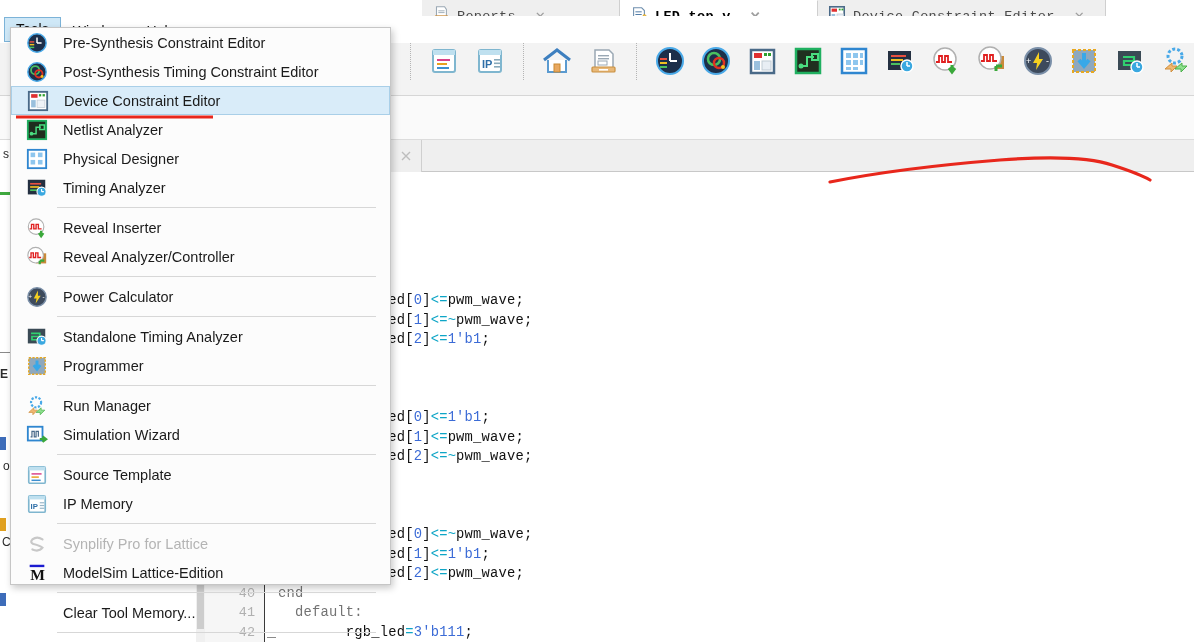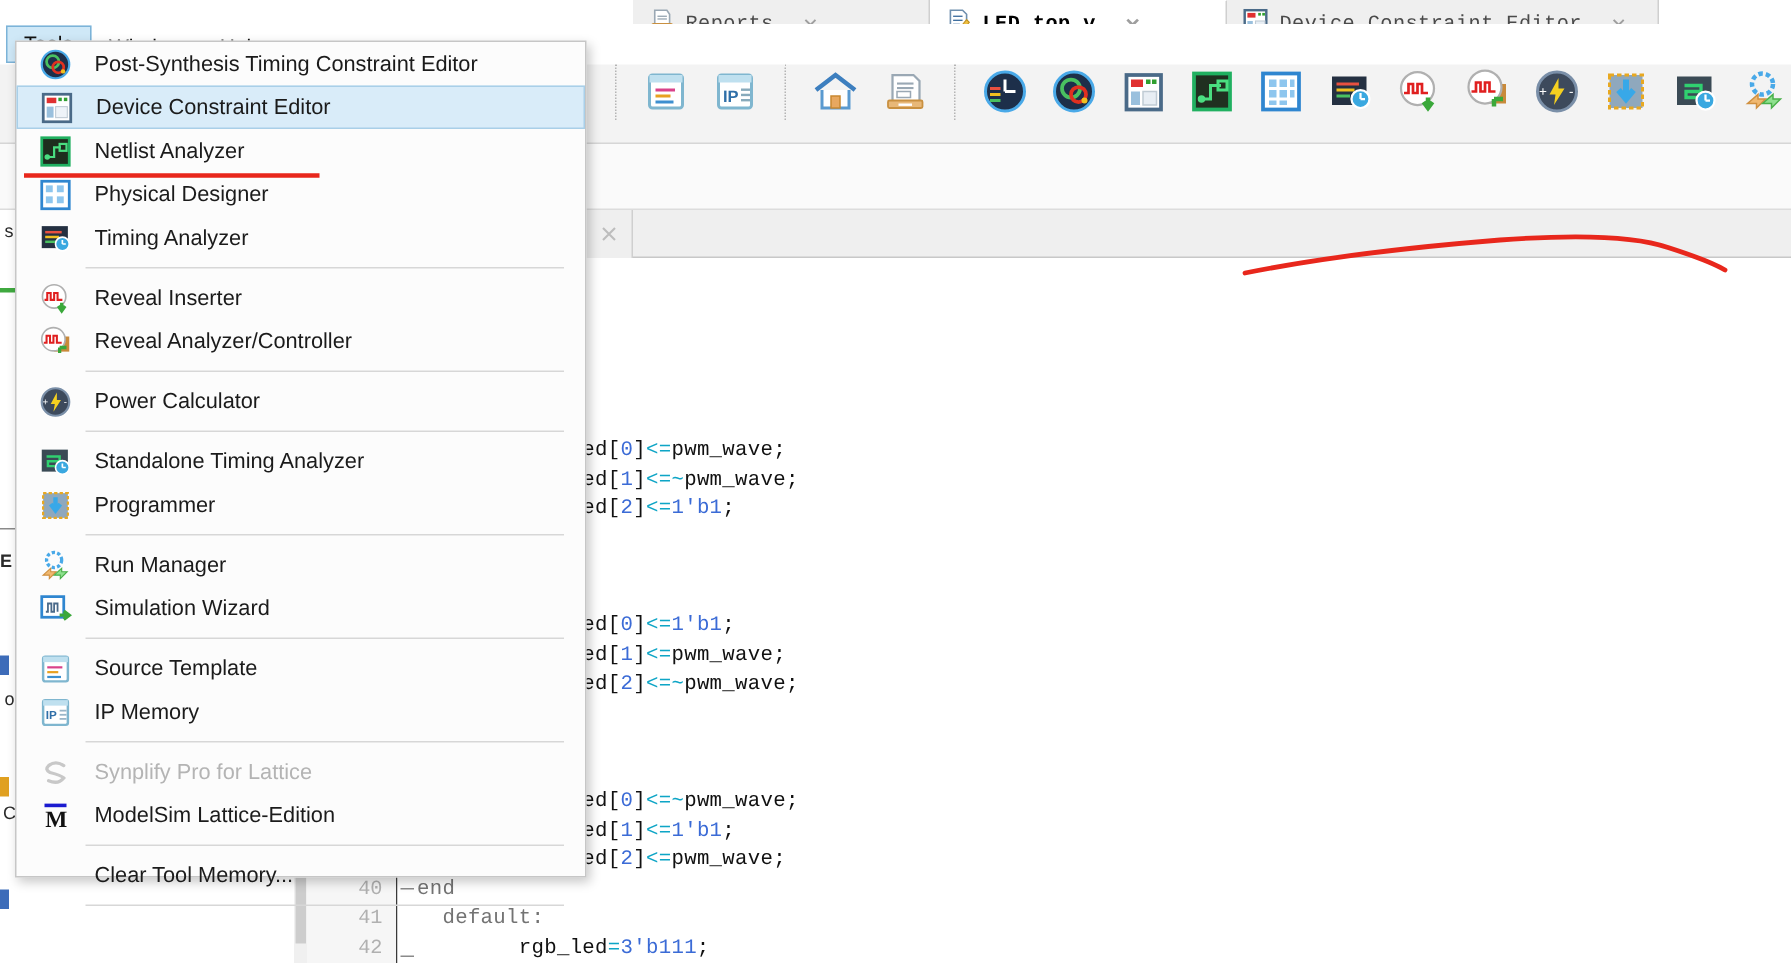--- a/index.html
+++ b/index.html
@@ -397,20 +397,32 @@
     <div style="top: 420px;"></div>
     <div style="top: 465px;"></div>
   </div>
 <div class="code" id="code"><div style="white-space: pre;"><span class="pl">e (state)</span></div><div style="white-space: pre;">&nbsp;</div><div style="white-space: pre;">&nbsp;</div><div style="white-space: pre;"><span class="pl">e (state)</span></div><div style="white-space: pre;"><span class="kw">2'd0:</span></div><div style="white-space: pre;"><span class="kw">begin</span></div><div style="white-space: pre;">        <span class="pl">rgb_led[</span><span class="num">0</span><span class="pl">]</span><span class="op">&lt;=</span><span class="pl">pwm_wave;</span></div><div style="white-space: pre;">        <span class="pl">rgb_led[</span><span class="num">1</span><span class="pl">]</span><span class="op">&lt;=</span><span class="op">~</span><span class="pl">pwm_wave;</span></div><div style="white-space: pre;">        <span class="pl">rgb_led[</span><span class="num">2</span><span class="pl">]</span><span class="op">&lt;=</span><span class="num">1'b1</span><span class="pl">;</span></div><div style="white-space: pre;"><span class="kw">end</span></div><div style="white-space: pre;"><span class="kw">2'd1:</span></div><div style="white-space: pre;"><span class="kw">begin</span></div><div style="white-space: pre;">        <span class="pl">rgb_led[</span><span class="num">0</span><span class="pl">]</span><span class="op">&lt;=</span><span class="num">1'b1</span><span class="pl">;</span></div><div style="white-space: pre;">        <span class="pl">rgb_led[</span><span class="num">1</span><span class="pl">]</span><span class="op">&lt;=</span><span class="pl">pwm_wave;</span></div><div style="white-space: pre;">        <span class="pl">rgb_led[</span><span class="num">2</span><span class="pl">]</span><span class="op">&lt;=</span><span class="op">~</span><span class="pl">pwm_wave;</span></div><div style="white-space: pre;"><span class="kw">end</span></div><div style="white-space: pre;"><span class="kw">2'd2:</span></div><div style="white-space: pre;"><span class="kw">begin</span></div><div style="white-space: pre;">        <span class="pl">rgb_led[</span><span class="num">0</span><span class="pl">]</span><span class="op">&lt;=</span><span class="op">~</span><span class="pl">pwm_wave;</span></div><div style="white-space: pre;">        <span class="pl">rgb_led[</span><span class="num">1</span><span class="pl">]</span><span class="op">&lt;=</span><span class="num">1'b1</span><span class="pl">;</span></div><div style="white-space: pre;">        <span class="pl">rgb_led[</span><span class="num">2</span><span class="pl">]</span><span class="op">&lt;=</span><span class="pl">pwm_wave;</span></div><div style="white-space: pre;"><span class="kw">end</span></div><div style="white-space: pre;">  <span class="kw">default:</span></div><div style="white-space: pre;">        <span class="pl">rgb_led</span><span class="op">=</span><span class="num">3'b111</span><span class="pl">;</span></div></div>
 
 <div class="menu" id="toolsmenu">
     <div class="mi">
       <span class="ico">
         <svg width="22" height="22" viewBox="0 0 24 24">
           <circle cx="12" cy="12" r="10" fill="#1d2f4a" stroke="#49a9e8" stroke-width="1.6"></circle>
+          <path d="M12 12 L12 6 M12 12 L17 12" stroke="#fff" stroke-width="1.6"></path>
+          <rect x="4" y="10" width="5" height="1.6" fill="#e85040"></rect>
+          <rect x="4" y="13" width="5" height="1.6" fill="#f0c020"></rect>
+          <rect x="4" y="16" width="5" height="1.6" fill="#4ac060"></rect>
+        </svg>
+      </span>
+      <span class="txt">Pre-Synthesis Constraint Editor</span>
+    </div>
+    <div class="mi">
+      <span class="ico">
+        <svg width="22" height="22" viewBox="0 0 24 24">
+          <circle cx="12" cy="12" r="10" fill="#1d2f4a" stroke="#49a9e8" stroke-width="1.6"></circle>
           <circle cx="10" cy="10" r="4.5" fill="none" stroke="#4ac060" stroke-width="2"></circle>
           <circle cx="14" cy="14" r="4" fill="none" stroke="#e03020" stroke-width="2"></circle>
           <circle cx="17.5" cy="17" r="1.6" fill="#f0c020"></circle>
         </svg>
       </span>
       <span class="txt">Post-Synthesis Timing Constraint Editor</span>
     </div>
     <div class="mi hl">
       <span class="ico">
         <svg width="22" height="22" viewBox="0 0 24 24">

